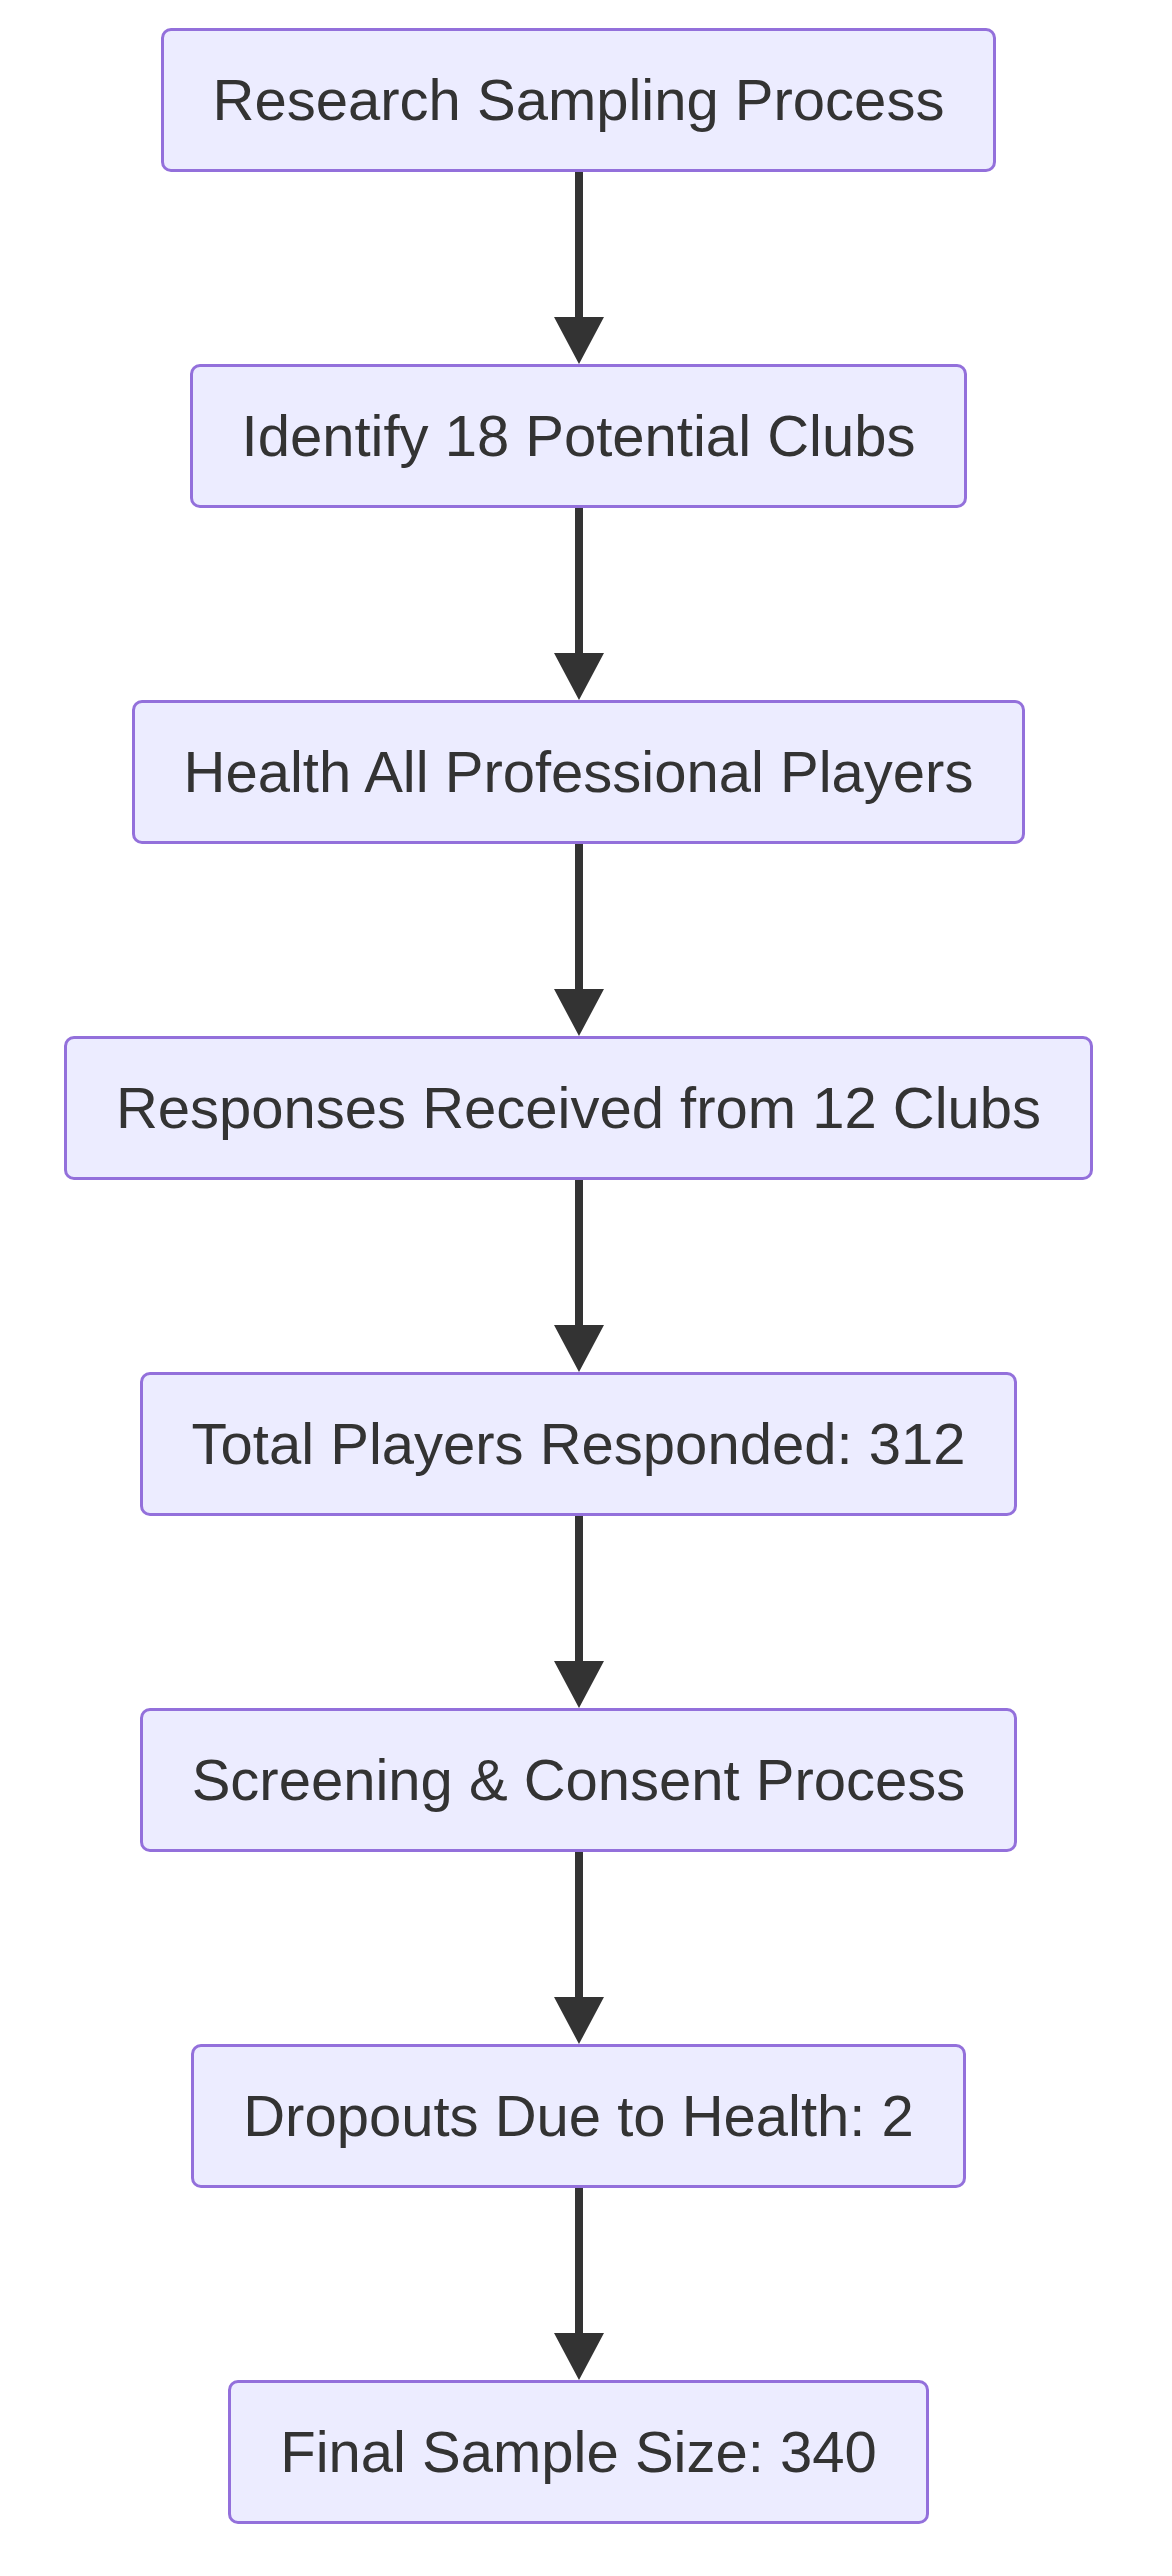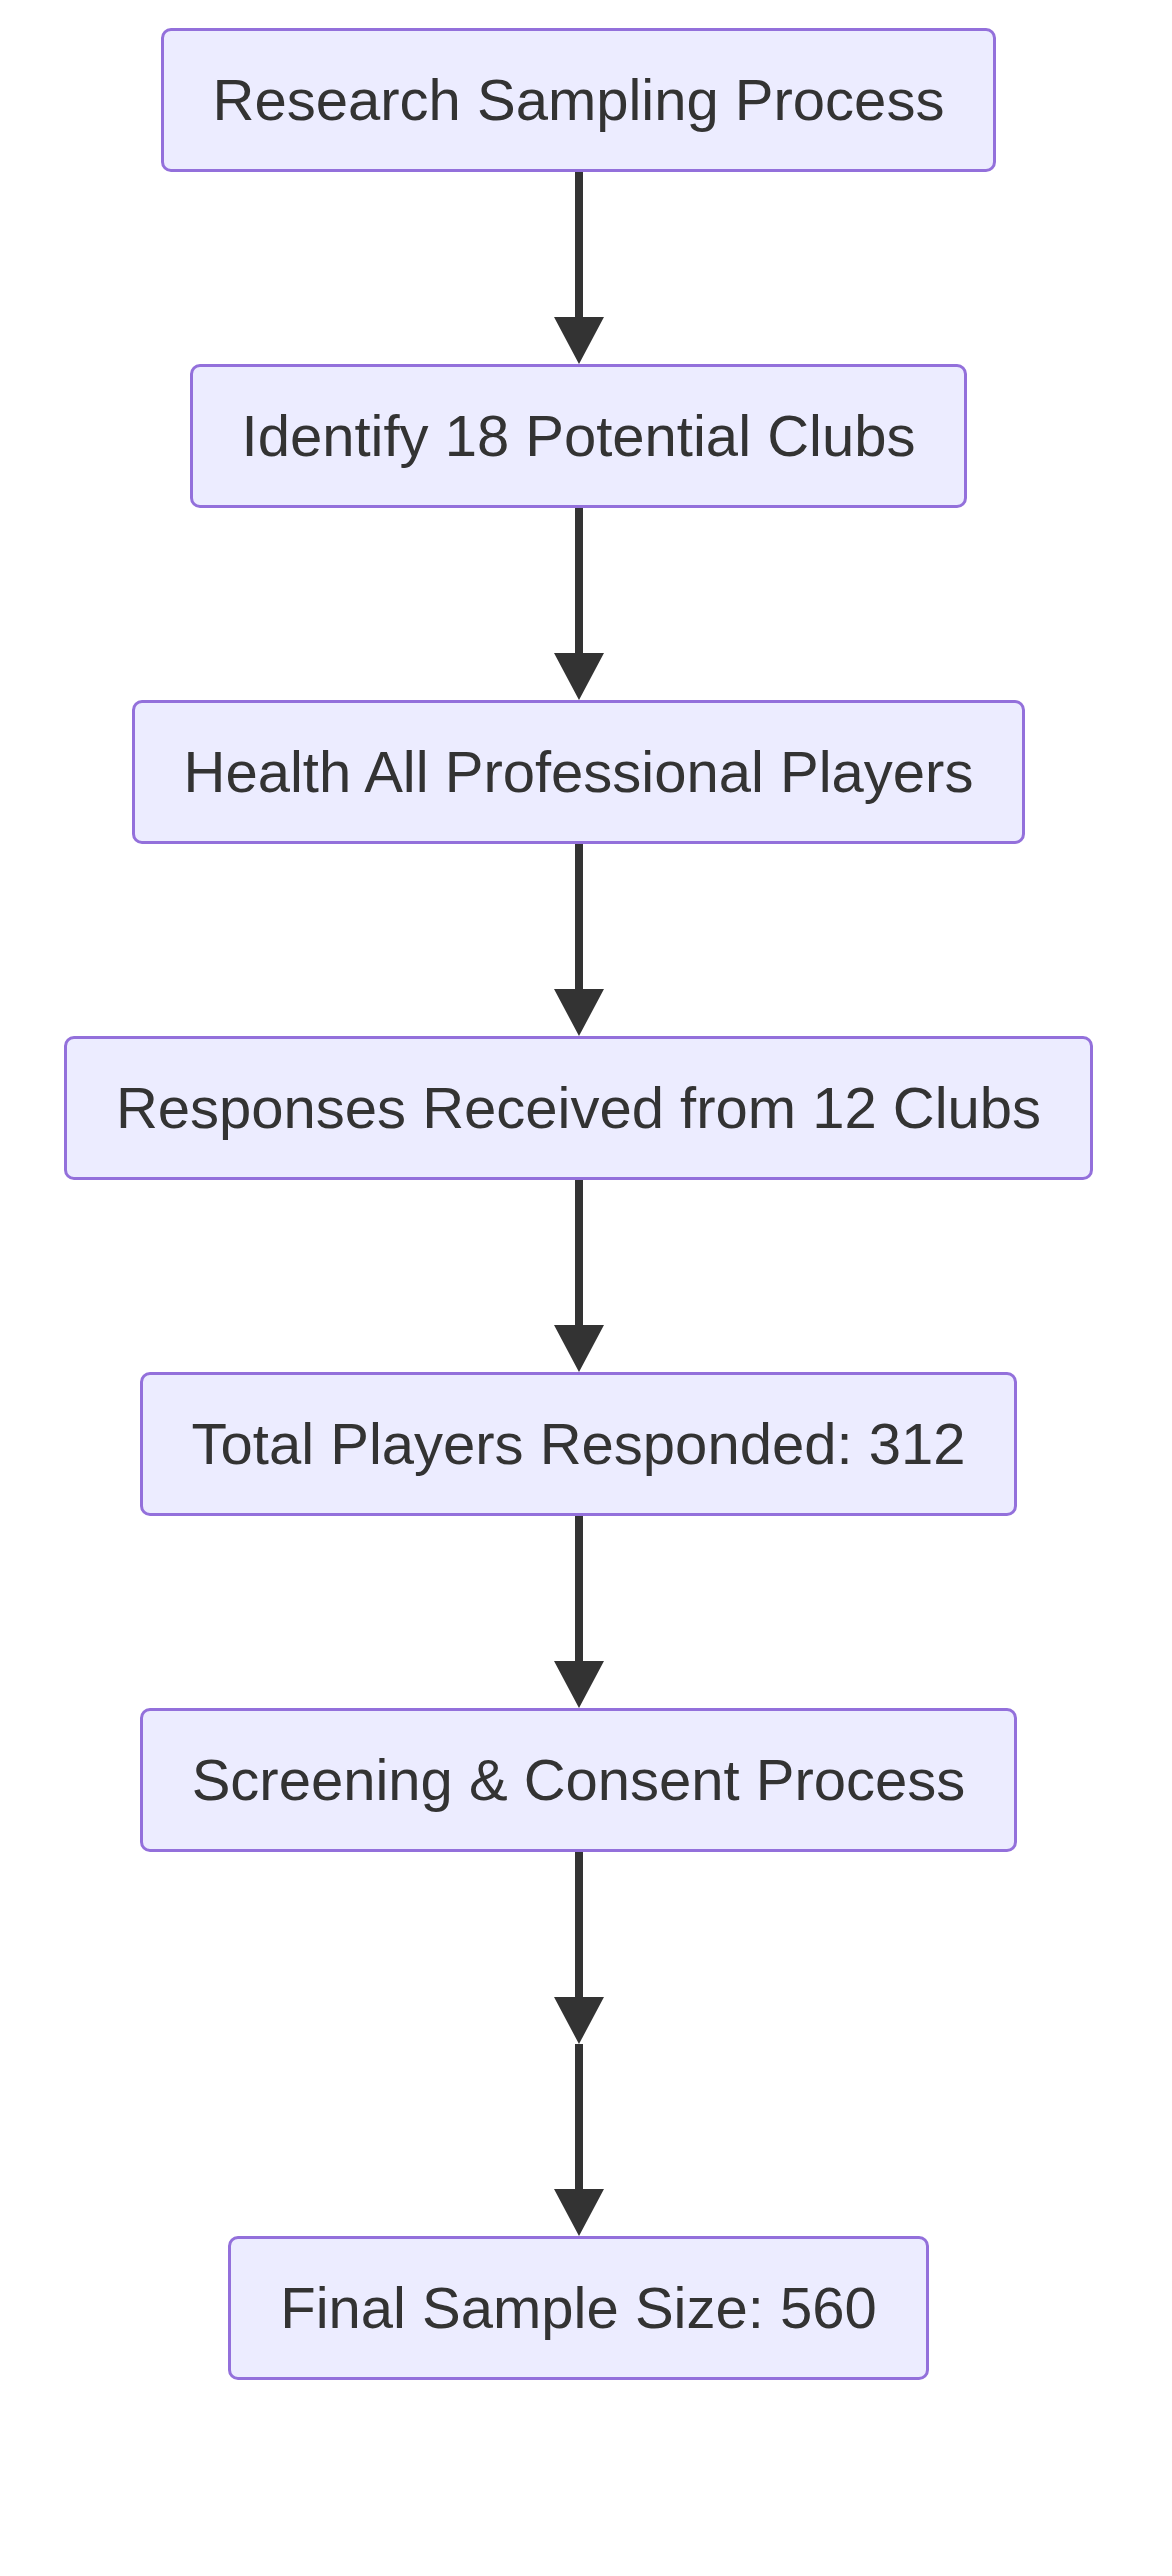--- a/index.html
+++ b/index.html
@@ -119,24 +119,27 @@
 
   <div class="node">
     <span class="node-label">Screening &amp; Consent Process</span>
   </div>
 
   <div class="edge">
     <div class="edge-line"></div>
     <div class="edge-head"></div>
   </div>
 
+  <div class="node">
+    <span class="node-label">Dropouts Due to Health: 2</span>
+  </div>
 
   <div class="edge">
     <div class="edge-line"></div>
     <div class="edge-head"></div>
   </div>
 
   <div class="node">
-    <span class="node-label">Final Sample Size: 560</span>
+    <span class="node-label">Final Sample Size: 340</span>
   </div>
 
 </div>
 
 
 </body></html>

